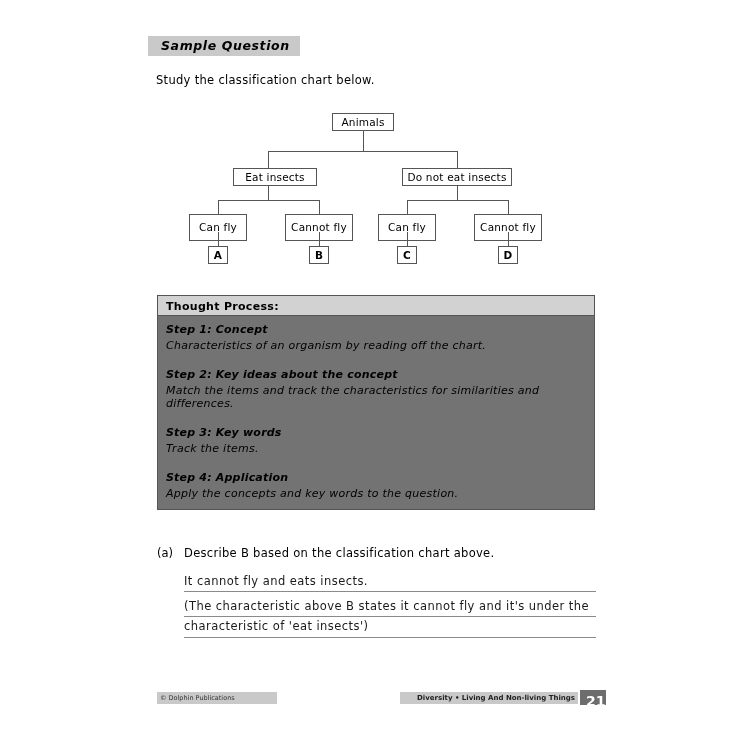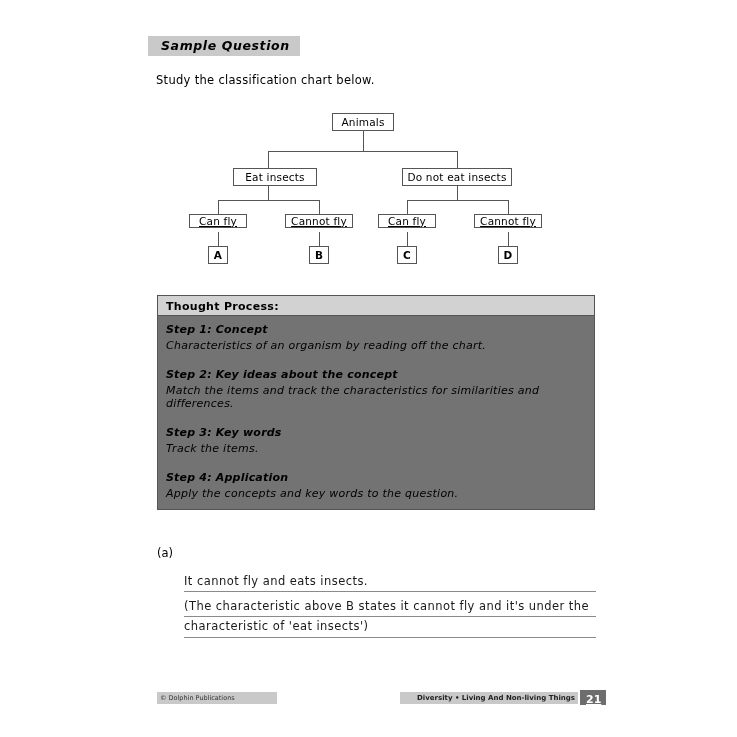--- a/index.html
+++ b/index.html
@@ -69,21 +69,21 @@
     text-align: left;
     display: flex;
     align-items: center;
     justify-content: center;
     box-sizing: border-box;
     letter-spacing: 0.2px;
     white-space: nowrap;
   }
   .node.lvl1 { height: 18px; }
   .node.lvl2 { height: 18px; }
-  .node.lvl3 { height: 14px; text-decoration: underline; }
+  .node.lvl3 { height: 27px; }
   .node.leaf { height: 18px; width: 20px; font-weight: bold; font-size: 10.5px; }
   .line {
     position: absolute;
     background: #555;
   }
   .vline { width: 1px; }
   .hline { height: 1px; }
 
   
   .tp-box {
@@ -196,21 +196,21 @@
     left: 580px;
     top: 690px;
     width: 26px;
     height: 15px;
     background: #6d6d6d;
   }
   .footer-page-text {
     position: absolute;
     left: 586px;
     top: 693px;
-    font-size: 11px;
+    font-size: 14px;
     font-weight: bold;
     color: #ffffff;
     text-decoration: underline;
   }
 </style>
 </head>
 <body>
 
 <div class="page">
 
@@ -270,20 +270,21 @@
 
       <p class="step-title">Step 3: Key  words</p>
       <p class="step-text">Track  the  items.</p>
 
       <p class="step-title">Step 4: Application</p>
       <p class="step-text last">Apply  the  concepts  and  key  words  to  the  question.</p>
     </div>
   </div>
 
   <div class="q-marker">(a)</div>
+  <div class="q-text">Describe  B  based  on  the  classification  chart  above.</div>
 
   <div class="ans" style="left:184px; top:574px;">It  cannot  fly  and  eats  insects.</div>
   <div class="ansline" style="left:184px; top:591px; width:412px;"></div>
 
   <div class="ans" style="left:184px; top:599px;">(The  characteristic  above  B  states  it  cannot  fly  and  it's  under  the</div>
   <div class="ansline" style="left:184px; top:616px; width:412px;"></div>
 
   <div class="ans" style="left:184px; top:619px;">characteristic  of  'eat  insects')</div>
   <div class="ansline" style="left:184px; top:637px; width:412px;"></div>
 

